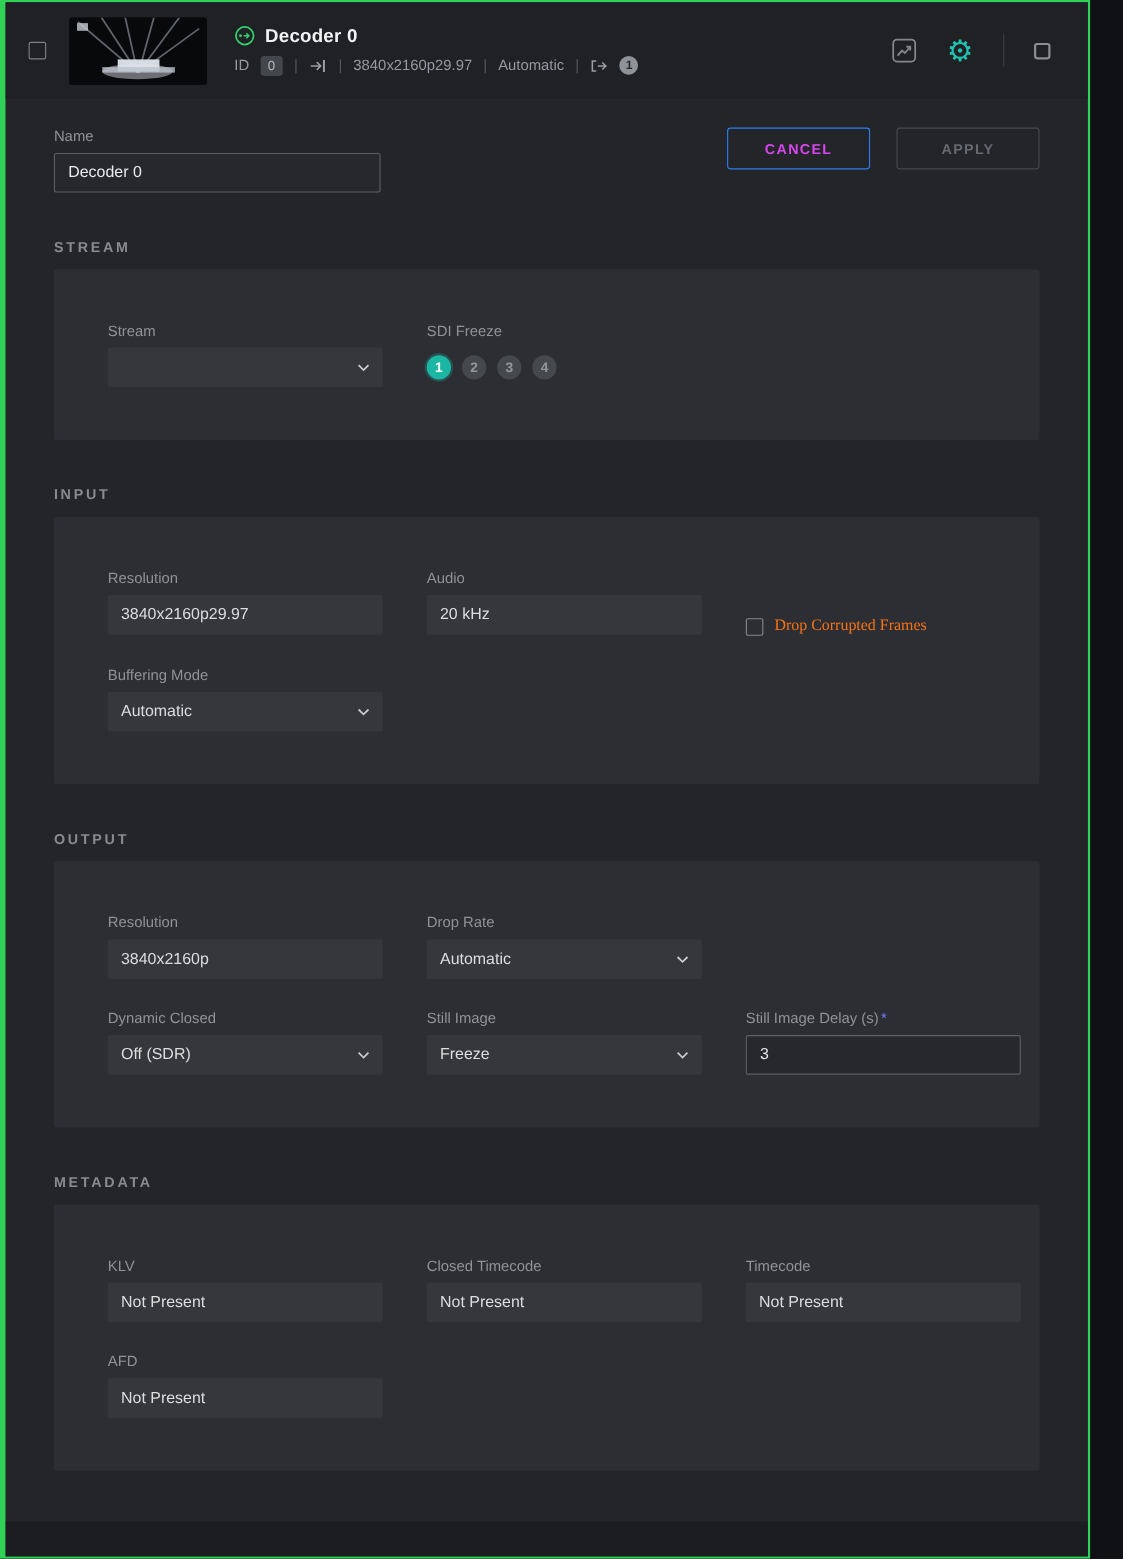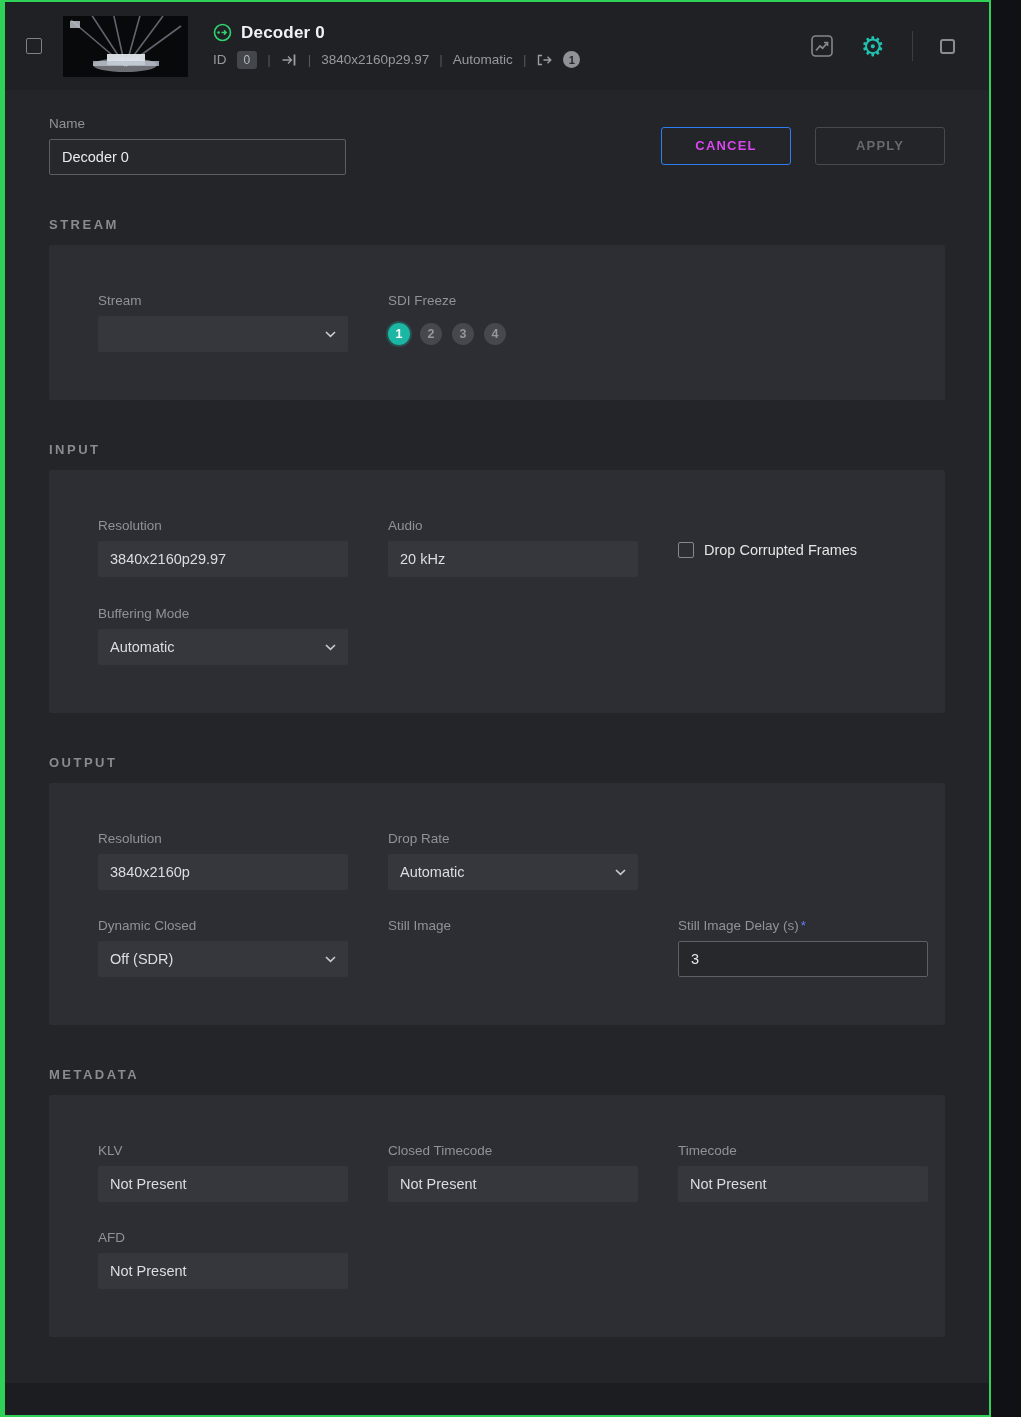--- a/index.html
+++ b/index.html
@@ -55,21 +55,21 @@
   .icon-btn { background: none; border: none; cursor: pointer; display: flex; align-items: center; }
   .gear {
     color: #1fc2ae; font-size: 27px; line-height: 1;
     font-family: "DejaVu Sans", sans-serif;
   }
   .vdivider { width: 1px; height: 30px; background: #3a3d42; }
   .square-glyph { width: 15px; height: 15px; border: 2px solid #8a8d92; border-radius: 3px; }
 
   
   main { flex: 1 1 auto; padding: 0 44px; overflow: hidden; }
-  .name-row { display: flex; align-items: center; margin-top: 26px; }
+  .name-row { display: flex; align-items: flex-start; margin-top: 26px; }
   label.flabel { display: block; font-size: 13.5px; color: #8f9297; margin-bottom: 8px; }
   .name-input {
     width: 297px; height: 36px;
     background: #26282c; border: 1px solid #5c5f64; border-radius: 2px;
     color: #e9eaeb; font-size: 14.5px; padding: 0 12px; font-family: inherit;
   }
   .actions { margin-left: auto; display: flex; gap: 24px; }
   .btn {
     width: 130px; height: 38px; border-radius: 3px;
     font-size: 13px; letter-spacing: 1.2px; font-weight: 700;
@@ -109,22 +109,22 @@
     width: 22px; height: 22px; border-radius: 50%;
     background: #45484d; color: #94979c;
     font-size: 12.5px; font-weight: 600;
     display: flex; align-items: center; justify-content: center;
     cursor: pointer;
   }
   .sdi.active { background: #1bb6a4; color: #ffffff; box-shadow: 0 0 0 2px rgba(27,182,164,.25); }
 
   .check-group {
     margin-top: 24px; height: 36px;
-    display: flex; align-items: flex-start; gap: 10px;
-    color: #e5e5e5; font-size: 14.5px; cursor: pointer;
+    display: flex; align-items: flex-end; gap: 10px;
+    color: #f97316; font-size: 14.5px; cursor: pointer; font-family: Liberation Serif, serif;
   }
   .cbox2 {
     width: 16px; height: 16px;
     border: 1.5px solid #85888d; border-radius: 2px;
     background: transparent; flex: none;
   }
 
   footer.bottom-strip { height: 32px; flex: 0 0 auto; background: #1b1d21; }
 </style>
 </head>
@@ -316,20 +316,28 @@
               <span>Off (SDR)</span>
               <span class="chev">
                 <svg width="11" height="7" viewBox="0 0 11 7">
                     <polyline points="1,1 5.5,5.4 10,1" fill="none" stroke="#c9cbce" stroke-width="1.6"></polyline>
                   </svg>
               </span>
             </div>
           </div>
           <div class="fgroup">
             <label class="flabel">Still Image</label>
+            <div class="control select">
+              <span>Freeze</span>
+              <span class="chev">
+                <svg width="11" height="7" viewBox="0 0 11 7">
+                    <polyline points="1,1 5.5,5.4 10,1" fill="none" stroke="#c9cbce" stroke-width="1.6"></polyline>
+                  </svg>
+              </span>
+            </div>
           </div>
           <div class="fgroup">
             <label class="flabel"><span>Still Image Delay (s)</span><span class="req">*</span></label>
             <input class="text-input" type="text" value="3" style="">
           </div>
         </div>
       </div>
     </section>
 
     <section class="section">

